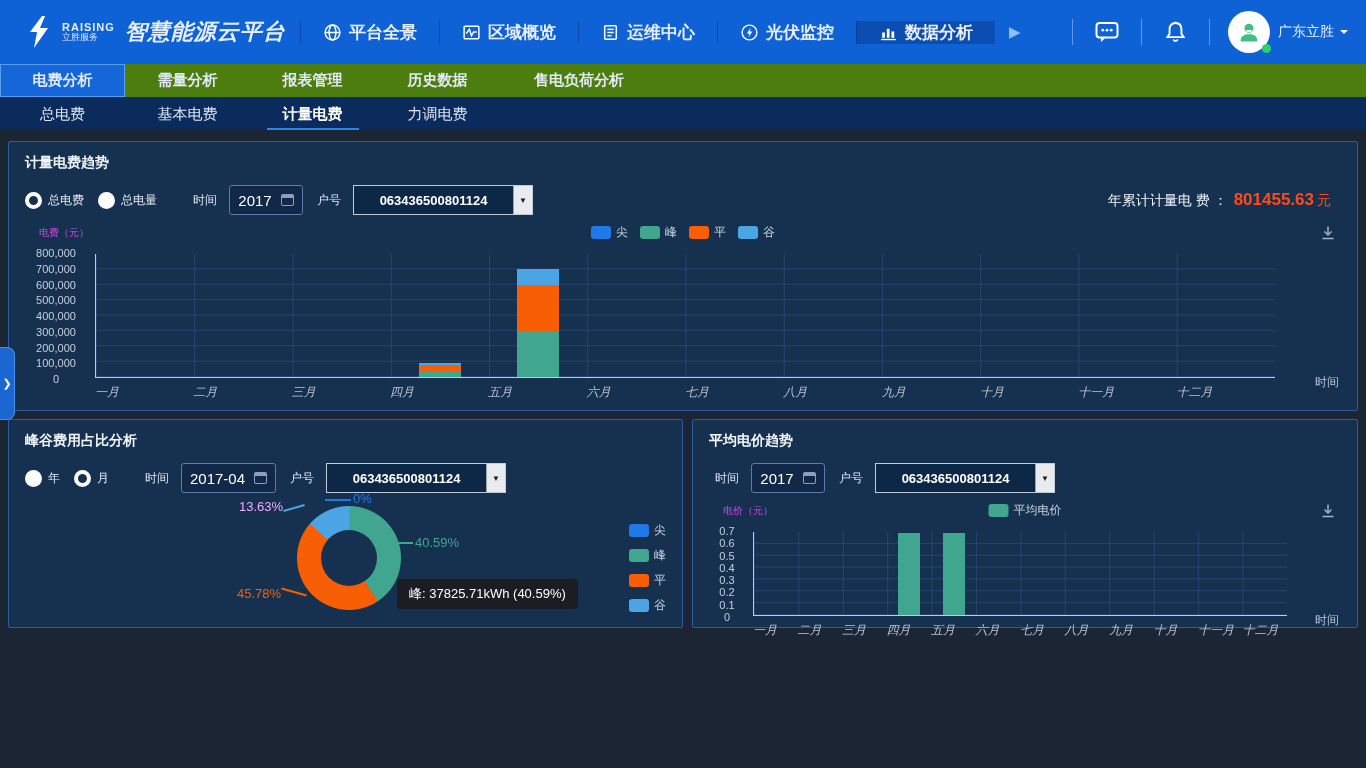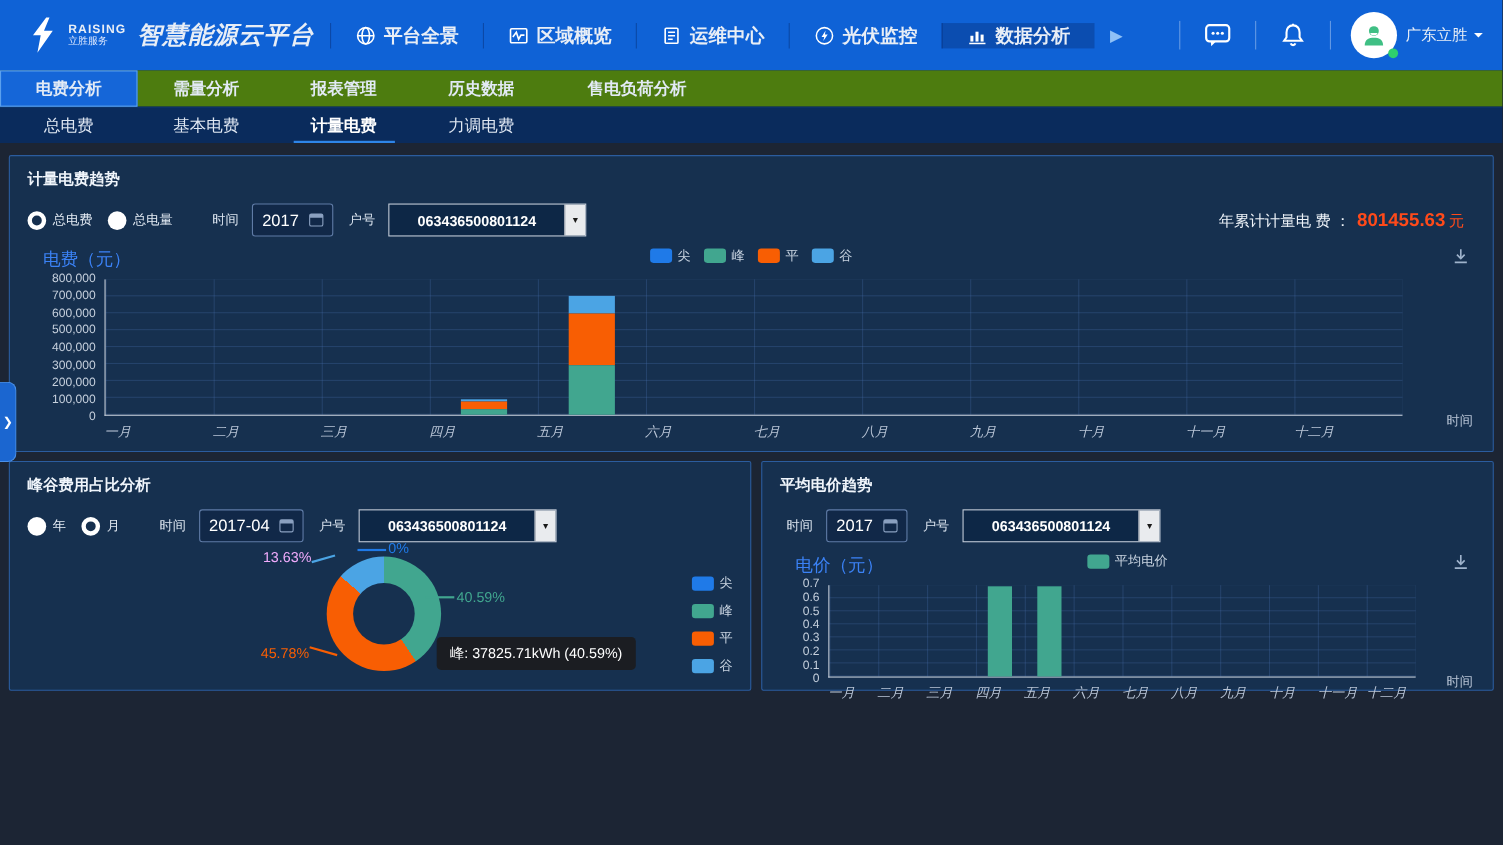--- a/index.html
+++ b/index.html
@@ -56,30 +56,30 @@
   .cal { display:inline-block; width:13px; height:12px; border:1px solid #8aa0c0; border-top:4px solid #8aa0c0; border-radius:2px; margin-left:9px; }
   .selectbox { display:flex; align-items:stretch; width:180px; height:30px; border:1px solid #c2cbd8; background:#0d2746; cursor:pointer; }
   .select-text { flex:1; display:flex; align-items:center; justify-content:center; font-size:13px; font-weight:bold; color:#fff; }
   .select-btn { width:19px; background:#e9ebee; border-left:1px solid #9aa2ad; display:flex; align-items:center; justify-content:center; color:#1a1a1a; font-size:8px; }
   .total-line { margin-left:auto; display:flex; align-items:baseline; font-size:14px; color:#eef3f9; padding-right:10px; }
   .total-value { color:#ff4a1a; font-size:17px; font-weight:bold; margin:0 3px 0 6px; }
   .total-unit { color:#ff4a1a; font-size:14px; }
 
   
   .chart-top { position:relative; height:20px; margin:8px 16px 0 16px; }
-  .axis-title { position:absolute; left:14px; top:2px; font-size:16px; color:#3b82f6; }
+  .axis-title { position:absolute; left:14px; top:2px; font-size:10px; color:#d946ef; }
   .legend-row { position:absolute; left:50%; transform:translateX(-50%); top:0; display:flex; align-items:center; gap:12px; }
   .legend-item { display:flex; align-items:center; gap:5px; font-size:12px; color:#c9d4e1; cursor:pointer; }
   .legend-swatch { width:20px; height:13px; border-radius:3px; }
   .dl-ico { position:absolute; right:4px; top:0; cursor:pointer; }
 
   .chart-mid { position:relative; margin:10px 16px 0 16px; }
   .panel-trend .chart-mid { height:124px; }
   .panel-price .chart-mid { height:84px; }
-  .yaxis { position:absolute; left:0; top:-7px; bottom:-7px; display:flex; flex-direction:column; justify-content:space-between; align-items:flex-end; font-size:11px; color:#c6d0dd; }
+  .yaxis { position:absolute; left:0; top:-7px; bottom:-7px; display:flex; flex-direction:column; justify-content:space-between; align-items:center; font-size:11px; color:#c6d0dd; }
   .panel-trend .yaxis { width:62px; }
   .panel-price .yaxis { width:36px; }
   .plot { position:absolute; top:0; bottom:0; border-left:1px solid #c2cbd8; border-bottom:1px solid #c2cbd8; display:flex; }
   .panel-trend .plot { left:70px; right:66px;
     background-image:linear-gradient(to right, rgba(72,112,175,.30) 1px, transparent 1px),
                      linear-gradient(to top, rgba(72,112,175,.30) 1px, transparent 1px);
     background-size:calc(100%/12) 100%, 100% calc(100%/8); }
   .panel-price .plot { left:44px; right:54px;
     background-image:linear-gradient(to right, rgba(72,112,175,.30) 1px, transparent 1px),
                      linear-gradient(to top, rgba(72,112,175,.30) 1px, transparent 1px);

